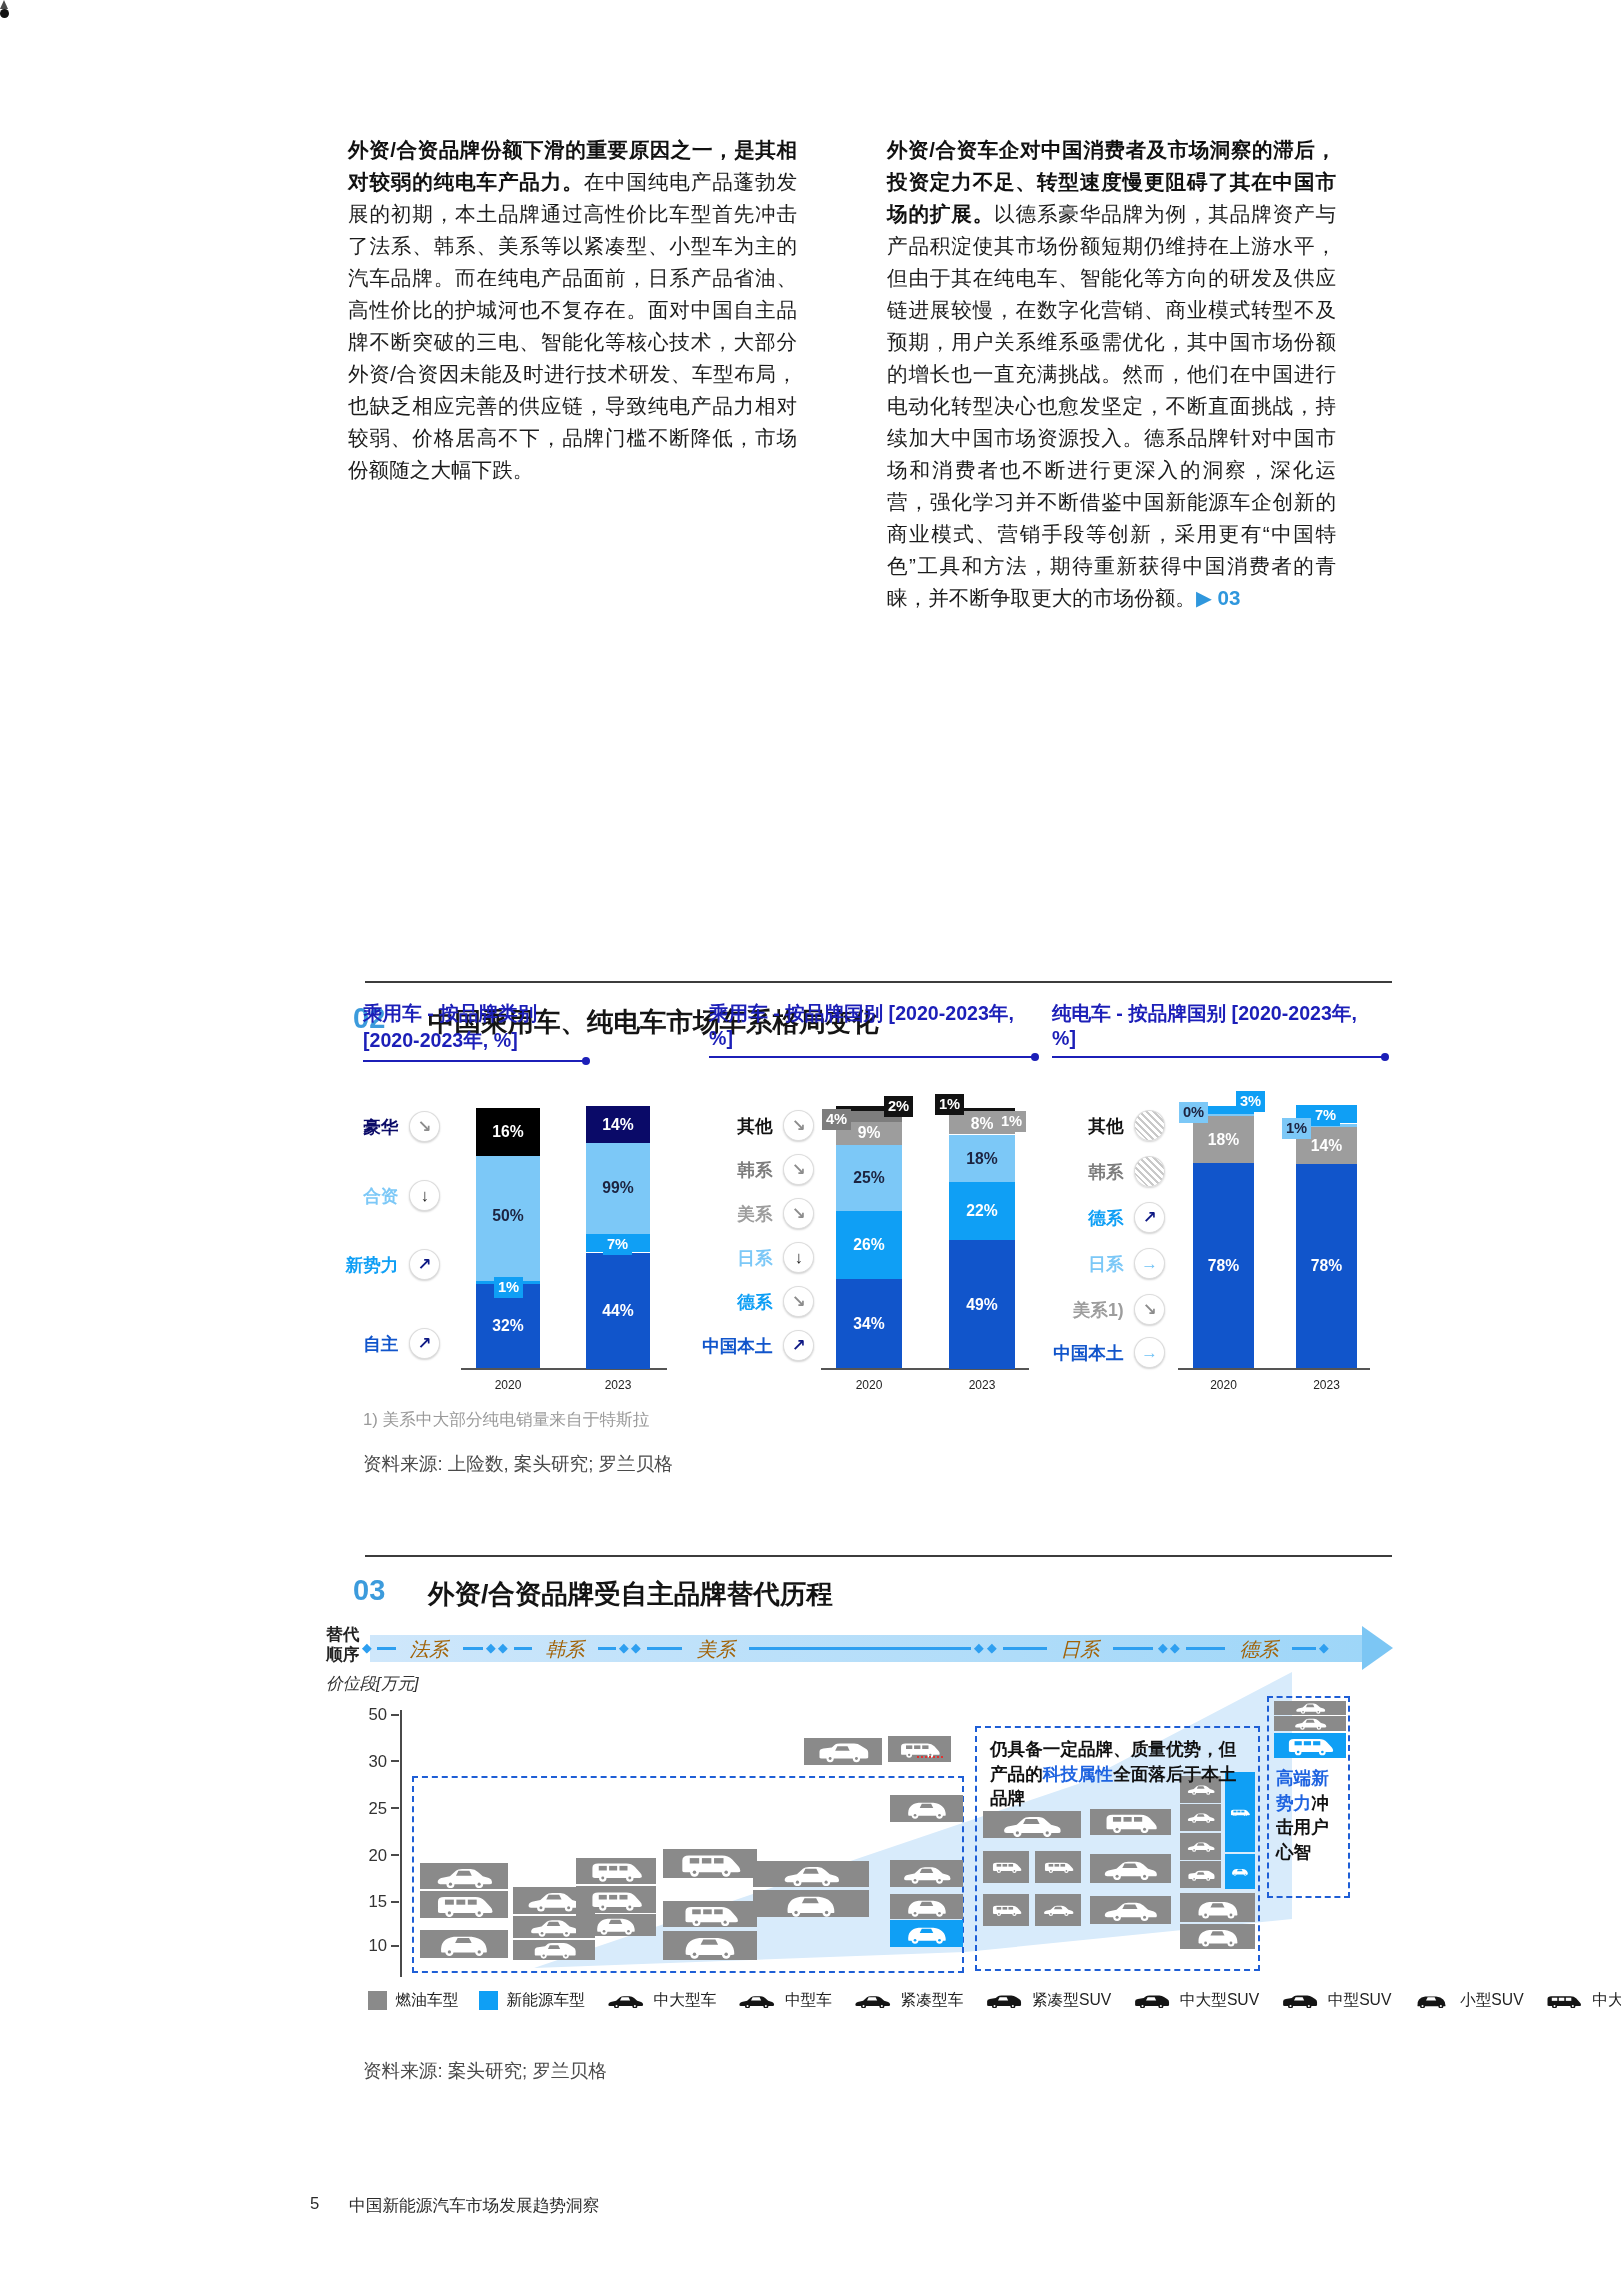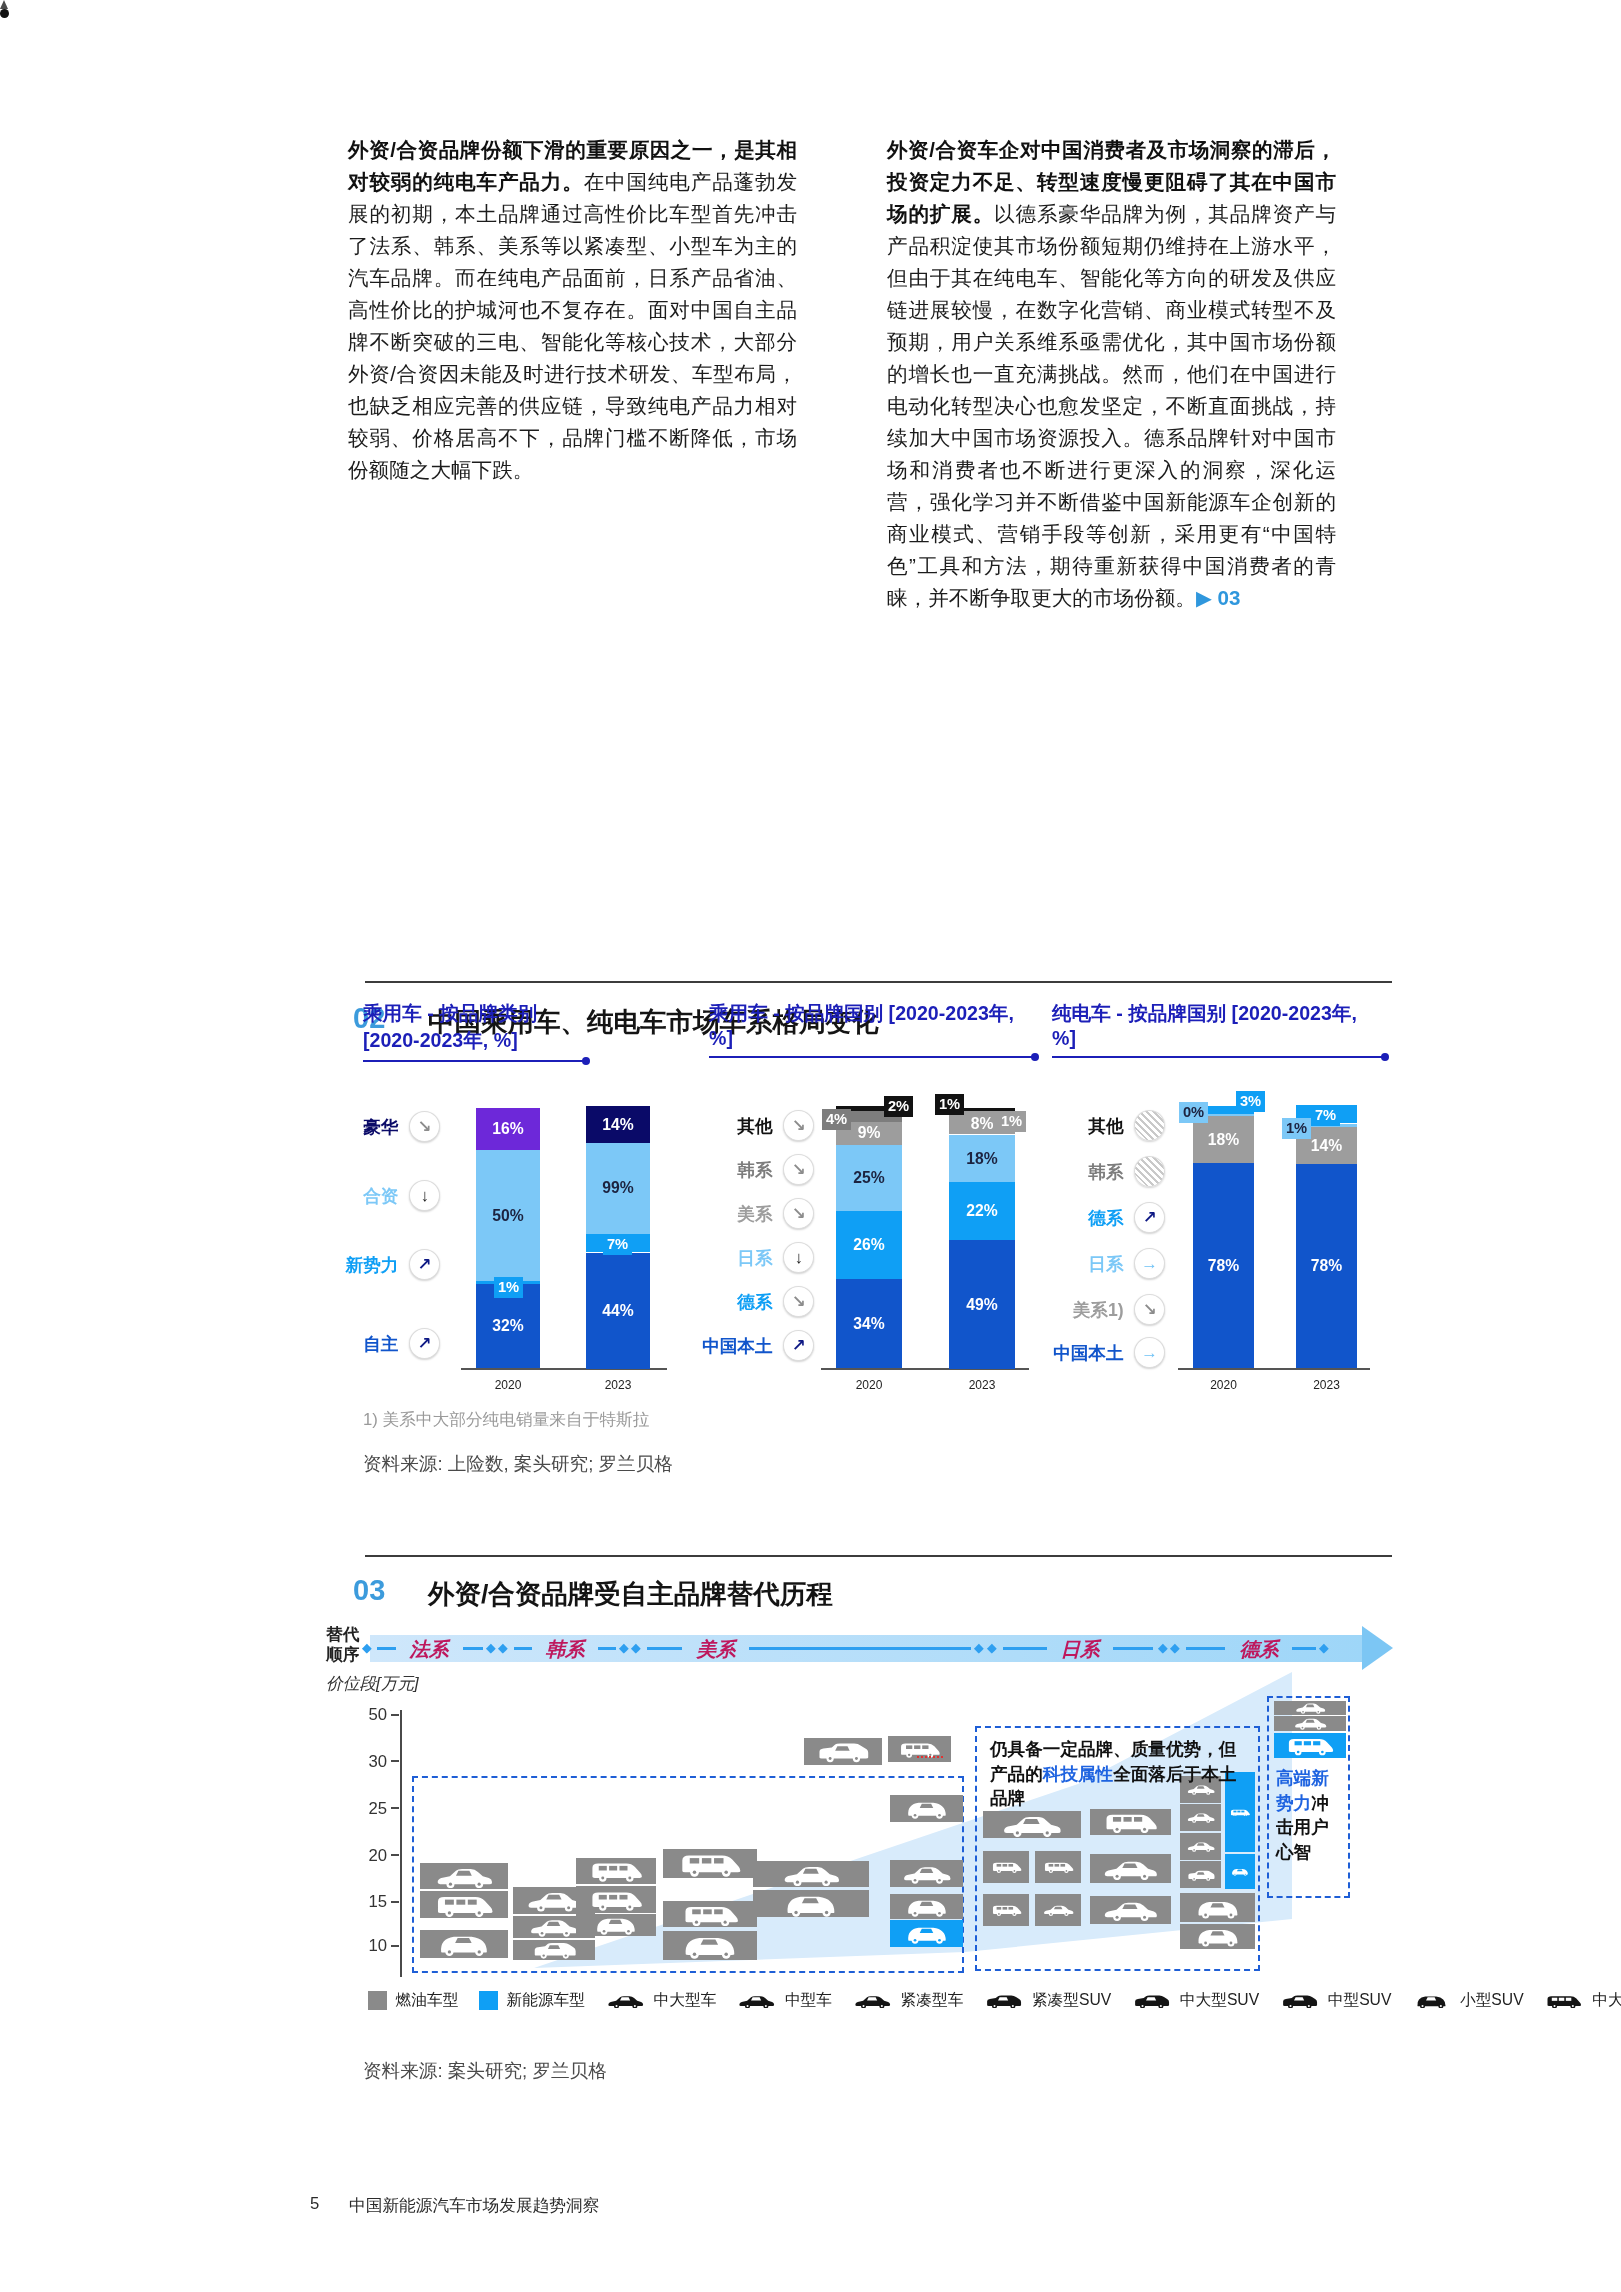--- a/index.html
+++ b/index.html
@@ -31,21 +31,21 @@
             background:#fff;border:1px solid #dcdcdc;box-shadow:0 1px 2px rgba(0,0,0,.18);font-size:16.7px;font-weight:bold;}
   .leg-circ.hatch{background:repeating-linear-gradient(45deg,#ffffff 0 2.9px,#c9c9c9 2.9px 4.9px);}
   .footnote{position:absolute;font-size:16.7px;color:#9a9a9a;}
   .source{position:absolute;font-size:18.6px;color:#4a4a4a;}
   
   .seq-label{position:absolute;font-size:16.7px;font-weight:bold;color:#222;line-height:19.6px;}
   .tl-band{position:absolute;background:linear-gradient(90deg,#cfe7fb,#9ed6f8);}
   .tl-arrowhead{position:absolute;width:0;height:0;border-top:22.5px solid transparent;border-bottom:22.5px solid transparent;border-left:31px solid #7cc6f4;}
   .tl-line{position:absolute;height:2.5px;background:#2e9ff0;}
   .tl-diamond{position:absolute;color:#2e9ff0;font-size:12.7px;line-height:12.7px;}
-  .tl-label{position:absolute;transform:translateX(-50%);font-size:19.6px;font-weight:bold;font-style:italic;color:#be185d;white-space:nowrap;}
+  .tl-label{position:absolute;transform:translateX(-50%);font-size:19.6px;font-weight:normal;font-style:italic;color:#a16207;white-space:nowrap;}
   .price-label{position:absolute;font-size:16.7px;font-style:italic;color:#333;}
   .yaxis{position:absolute;width:2px;background:#4a4a4a;}
   .ytick{position:absolute;font-size:16.7px;color:#333;text-align:right;width:29px;}
   .ytickmark{position:absolute;width:7.8px;height:2px;background:#4a4a4a;}
   .swoosh{position:absolute;left:0;top:0;width:1621px;height:2293px;background:#d8ebfb;pointer-events:none;}
   .dashedbox{position:absolute;border:2.9px dashed #1e5ed6;}
   .carbox{position:absolute;display:flex;align-items:center;justify-content:center;}
   .carbox.gray{background:#8a8a8a;}
   .carbox.blue{background:#0f9ff5;}
   .ann{position:absolute;font-size:18.6px;line-height:26.5px;font-weight:bold;color:#111;}
@@ -74,21 +74,21 @@
   <div class="subtitle" style="left:363px;top:1000px;width:223px;">乘用车 - 按品牌类别 [2020-2023年, %]</div>
   <div class="subtitle" style="left:709px;top:1000px;width:326px;">乘用车 - 按品牌国别 [2020-2023年, %]</div>
   <div class="subtitle" style="left:1052px;top:1000px;width:333px;">纯电车 - 按品牌国别 [2020-2023年, %]</div>
 
   <div id="layer" class="abs" style="left:0;top:0;width:1621px;height:2293px;">
       <div class="axisline" style="left: 461px; top: 1368px; width: 206px;"></div>
       <div class="seg" style="left: 476px; top: 1284px; width: 64px; height: 84px; background: rgb(17, 85, 203); color: rgb(255, 255, 255);">32%</div>
       <div class="seg" style="left: 476px; top: 1281px; width: 64px; height: 2.9px; background: rgb(15, 159, 245); color: rgb(255, 255, 255);"></div>
       <div class="badge" style="top: 1277px; background: rgb(15, 159, 245); color: rgb(255, 255, 255); left: 494px;">1%</div>
       <div class="seg" style="left: 476px; top: 1150px; width: 64px; height: 131px; background: rgb(124, 200, 247); color: rgb(28, 35, 64);">50%</div>
-      <div class="seg" style="left: 476px; top: 1108px; width: 64px; height: 42px; background: #6d28d9; color: rgb(255, 255, 255);">16%</div>
+      <div class="seg" style="left: 476px; top: 1108px; width: 64px; height: 48px; background: #000000; color: rgb(255, 255, 255);">16%</div>
       <div class="catlabel" style="left: 476px; top: 1378px; width: 64px;">2020</div>
       <div class="seg" style="left: 586px; top: 1253px; width: 64px; height: 116px; background: rgb(17, 85, 203); color: rgb(255, 255, 255);">44%</div>
       <div class="seg" style="left: 586px; top: 1234px; width: 64px; height: 18.4px; background: rgb(15, 159, 245); color: rgb(255, 255, 255);"></div>
       <div class="badge" style="top: 1234px; background: rgb(15, 159, 245); color: rgb(255, 255, 255); left: 603px;">7%</div>
       <div class="seg" style="left: 586px; top: 1142px; width: 64px; height: 92px; background: rgb(124, 200, 247); color: rgb(28, 35, 64);">99%</div>
       <div class="seg" style="left: 586px; top: 1106px; width: 64px; height: 37px; background: rgb(10, 10, 104); color: rgb(255, 255, 255);">14%</div>
       <div class="catlabel" style="left: 586px; top: 1378px; width: 64px;">2023</div>
       <div class="leg-row" style="left: 272px; top: 1111px; width: 168px;">
         <span class="leg-label" style="width: 127px; color: rgb(10, 10, 104);">豪华</span>
         <span class="leg-circ" style="margin-left: 10.8px; color: rgb(140, 140, 140);">↘</span>

